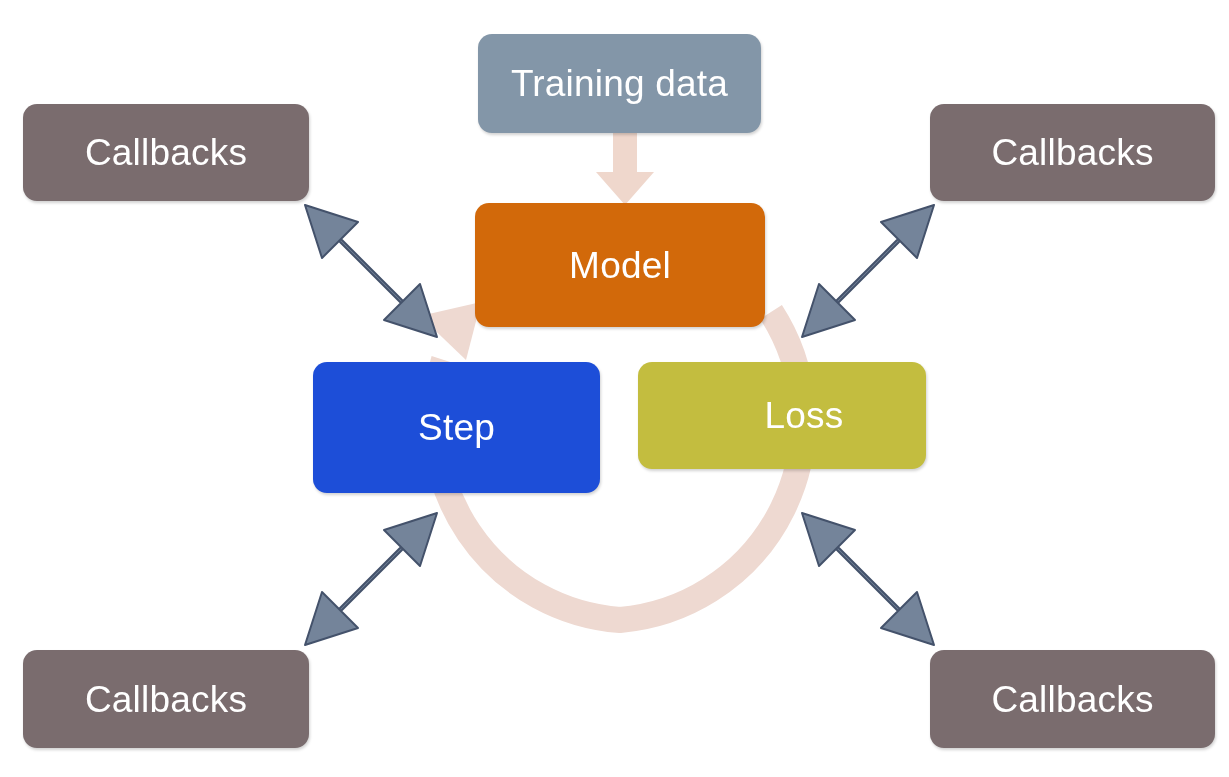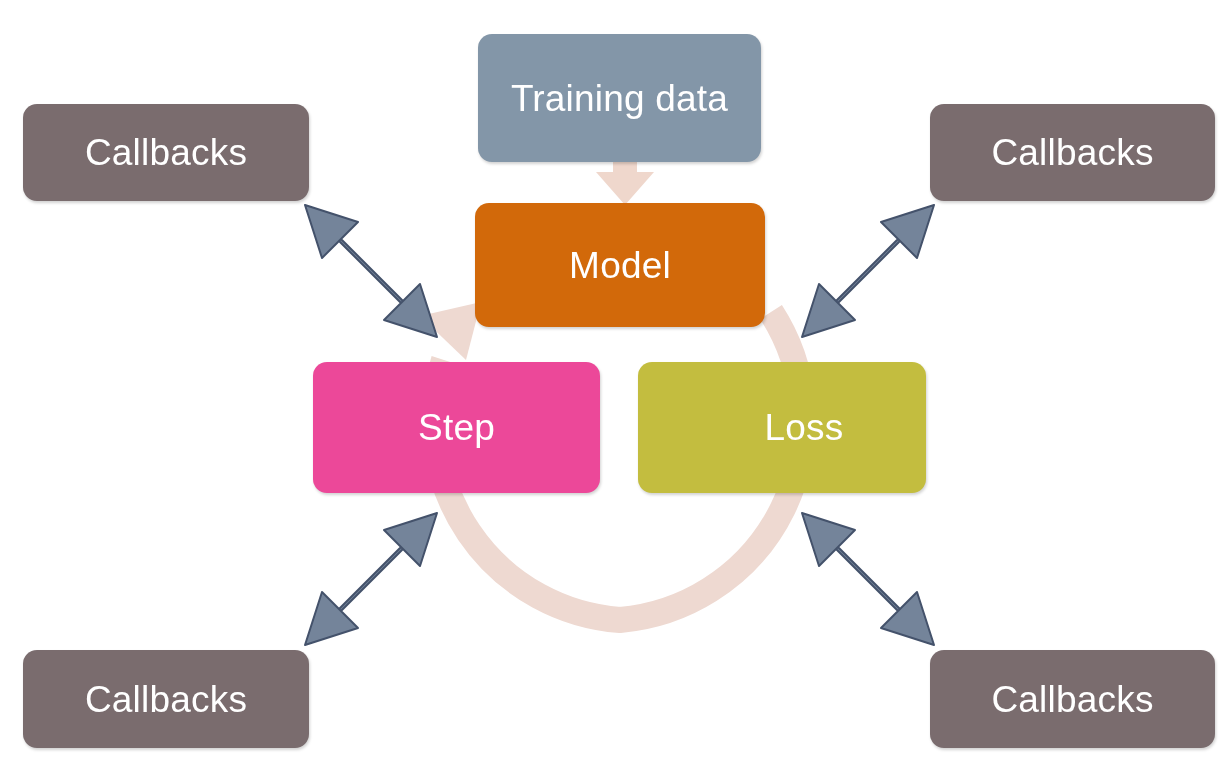--- a/index.html
+++ b/index.html
@@ -47,24 +47,24 @@
     position: absolute;
     left: 0; top: 0;
     width: 1229px;
     height: 777px;
     z-index: 3;
     pointer-events: none;
   }
   #arrow-layer .hit, #ring-layer .hit { pointer-events: auto; }
 
   
-  #node-training-data { left: 478px; top: 34px;  width: 283px; height: 128px;  font-size: 37px; }
+  #node-training-data { left: 478px; top: 34px;  width: 283px; height: 99px;  font-size: 37px; }
   #node-model         { left: 475px; top: 203px; width: 290px; height: 124px; font-size: 37px; }
   #node-step          { left: 313px; top: 362px; width: 287px; height: 131px; font-size: 37px; }
-  #node-loss          { left: 638px; top: 362px; width: 288px; height: 131px; font-size: 37px; padding-left: 44px; }
+  #node-loss          { left: 638px; top: 362px; width: 288px; height: 107px; font-size: 37px; padding-left: 44px; }
   #node-gradients     { left: 473px; top: 513px; width: 292px; height: 131px; font-size: 37px; }
 
   #node-callbacks-tl  { left: 23px;   top: 104px; width: 286px; height: 97px;  font-size: 37px; }
   #node-callbacks-tr  { left: 930px;  top: 104px; width: 285px; height: 97px;  font-size: 37px; }
   #node-callbacks-bl  { left: 23px;   top: 650px; width: 286px; height: 98px;  font-size: 37px; }
   #node-callbacks-br  { left: 930px;  top: 650px; width: 285px; height: 98px;  font-size: 37px; }
 </style>
 </head>
 <body>
 
@@ -82,21 +82,21 @@
   </svg>
 
   <div class="node" id="node-training-data" style="background:#8396a8">
     <span class="node-label">Training data</span>
   </div>
 
   <div class="node" id="node-model" style="background:#d2690a">
     <span class="node-label">Model</span>
   </div>
 
-  <div class="node" id="node-step" style="background:#ec4899">
+  <div class="node" id="node-step" style="background:#1d4ed8">
     <span class="node-label">Step</span>
   </div>
 
   <div class="node" id="node-loss" style="background:#c3bd3f">
     <span class="node-label">Loss</span>
   </div>
 
 
   <div class="node" id="node-callbacks-tl" style="background:#7a6c6e">
     <span class="node-label">Callbacks</span>

